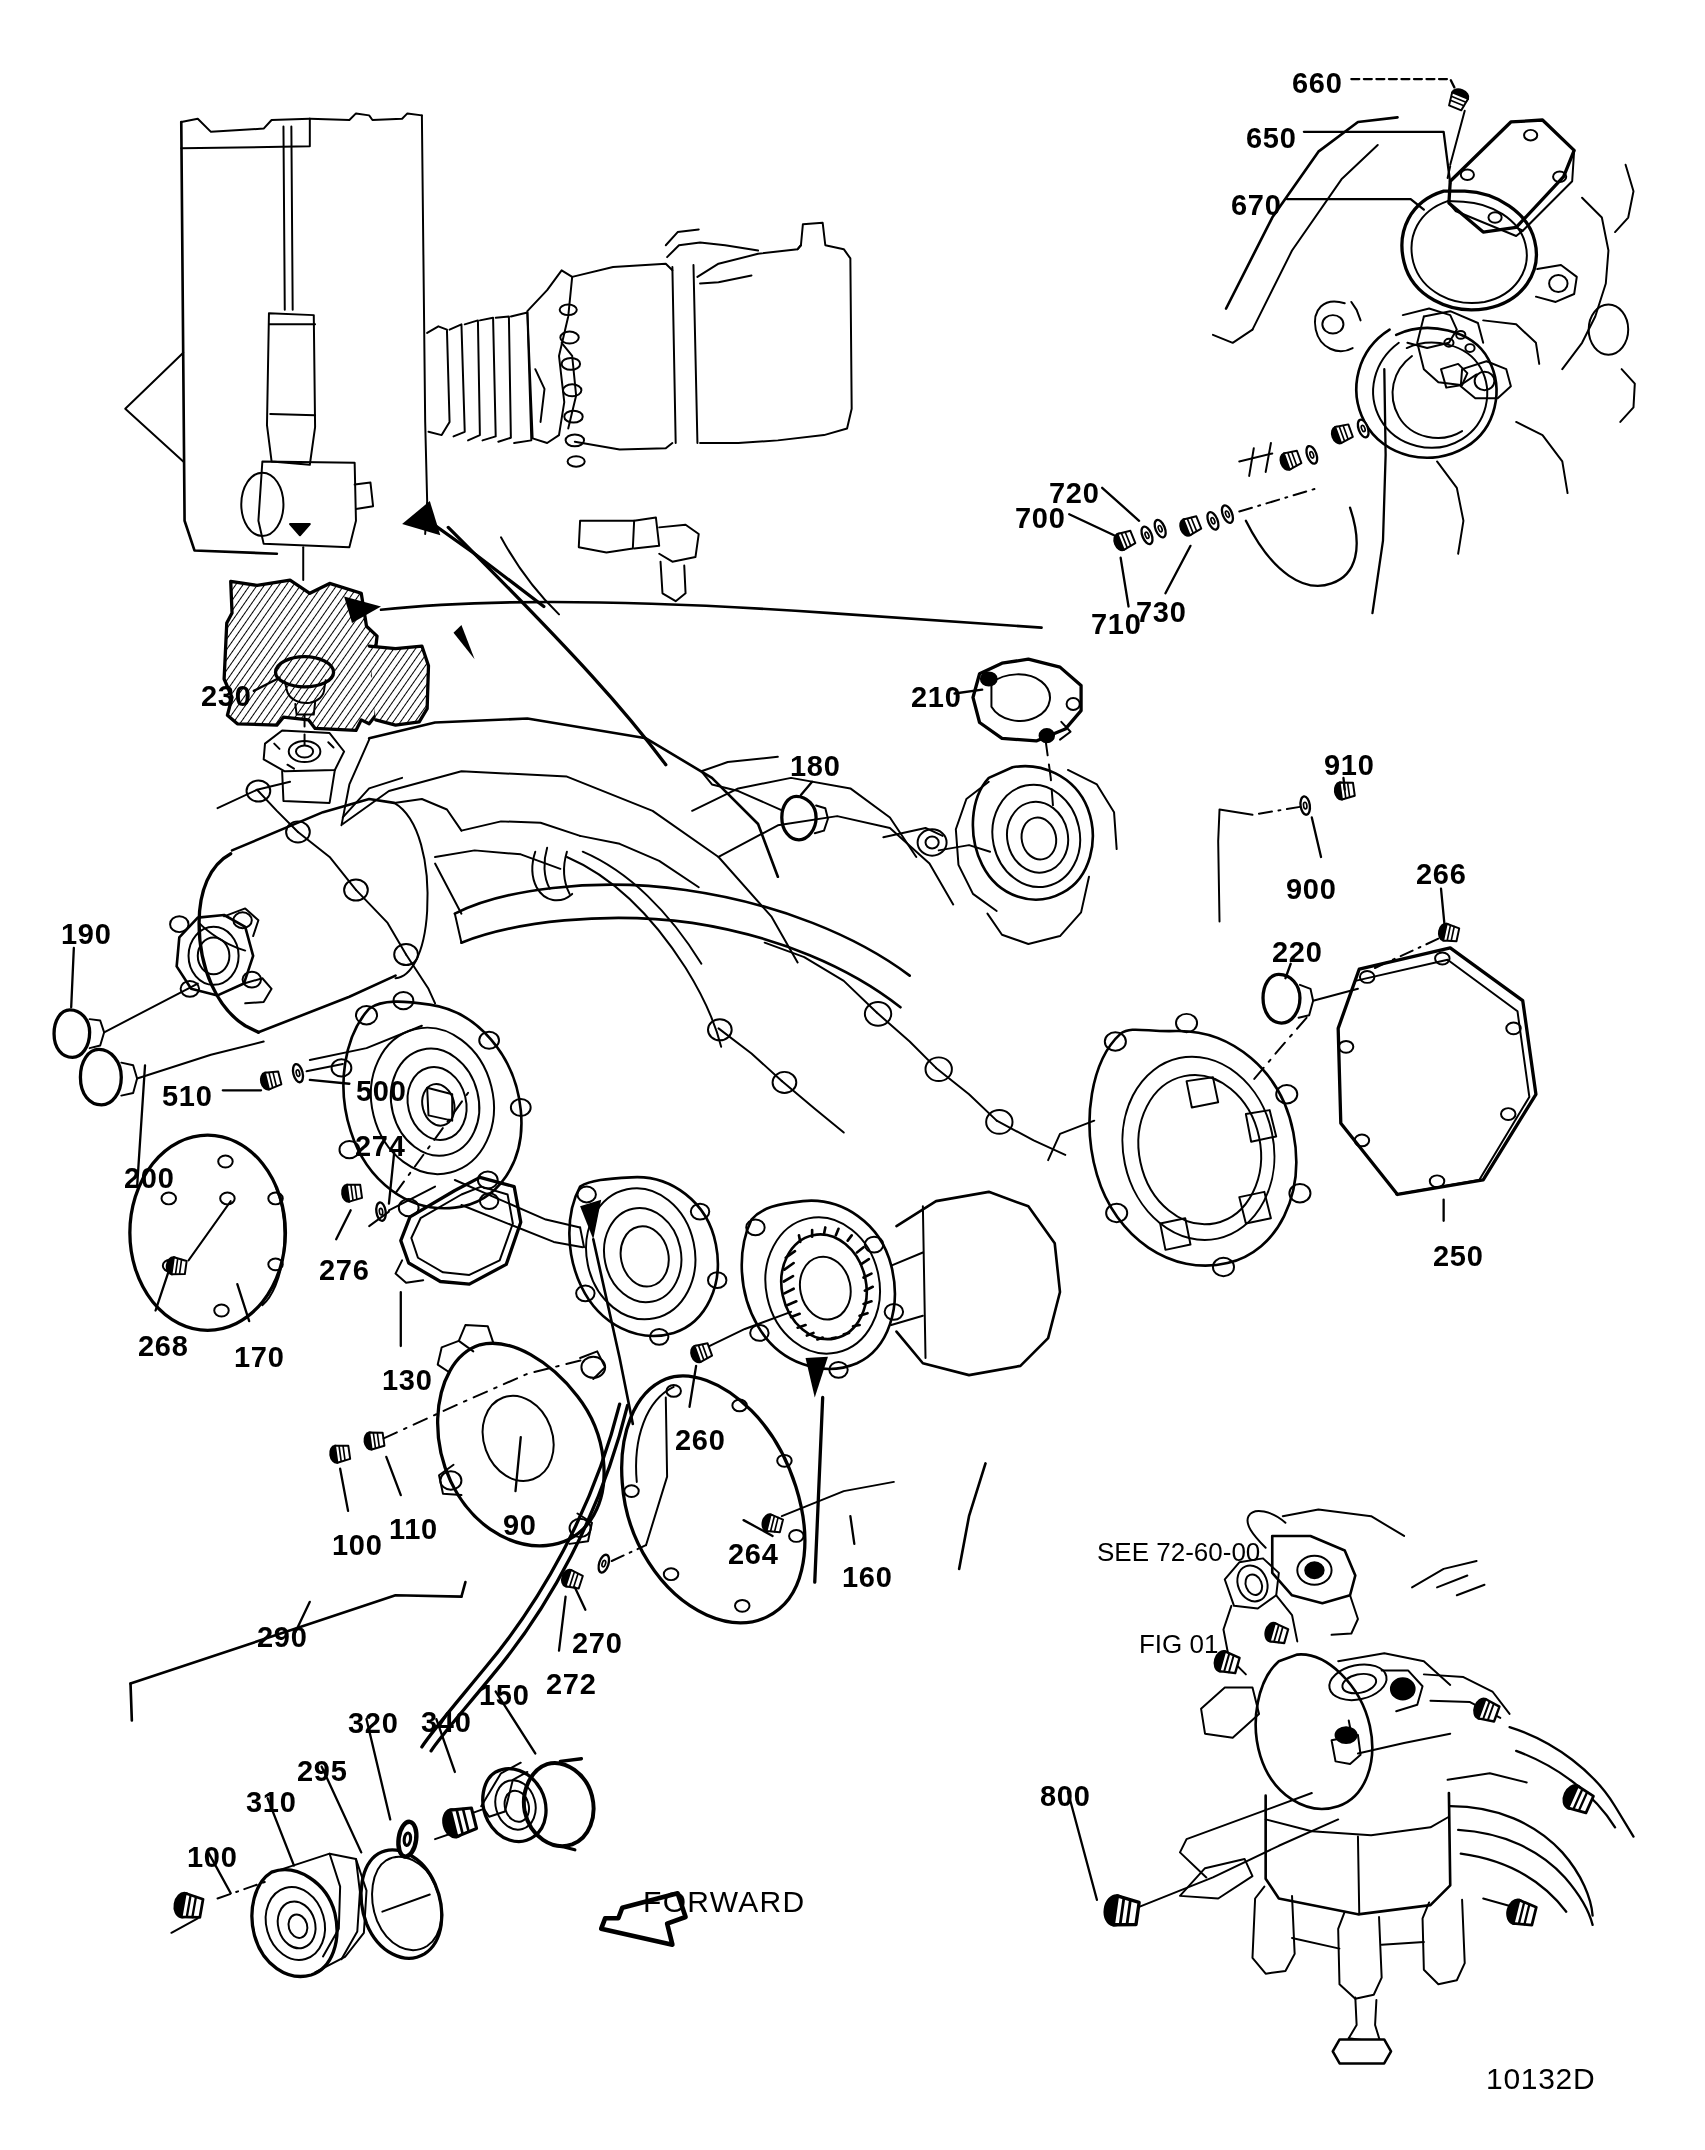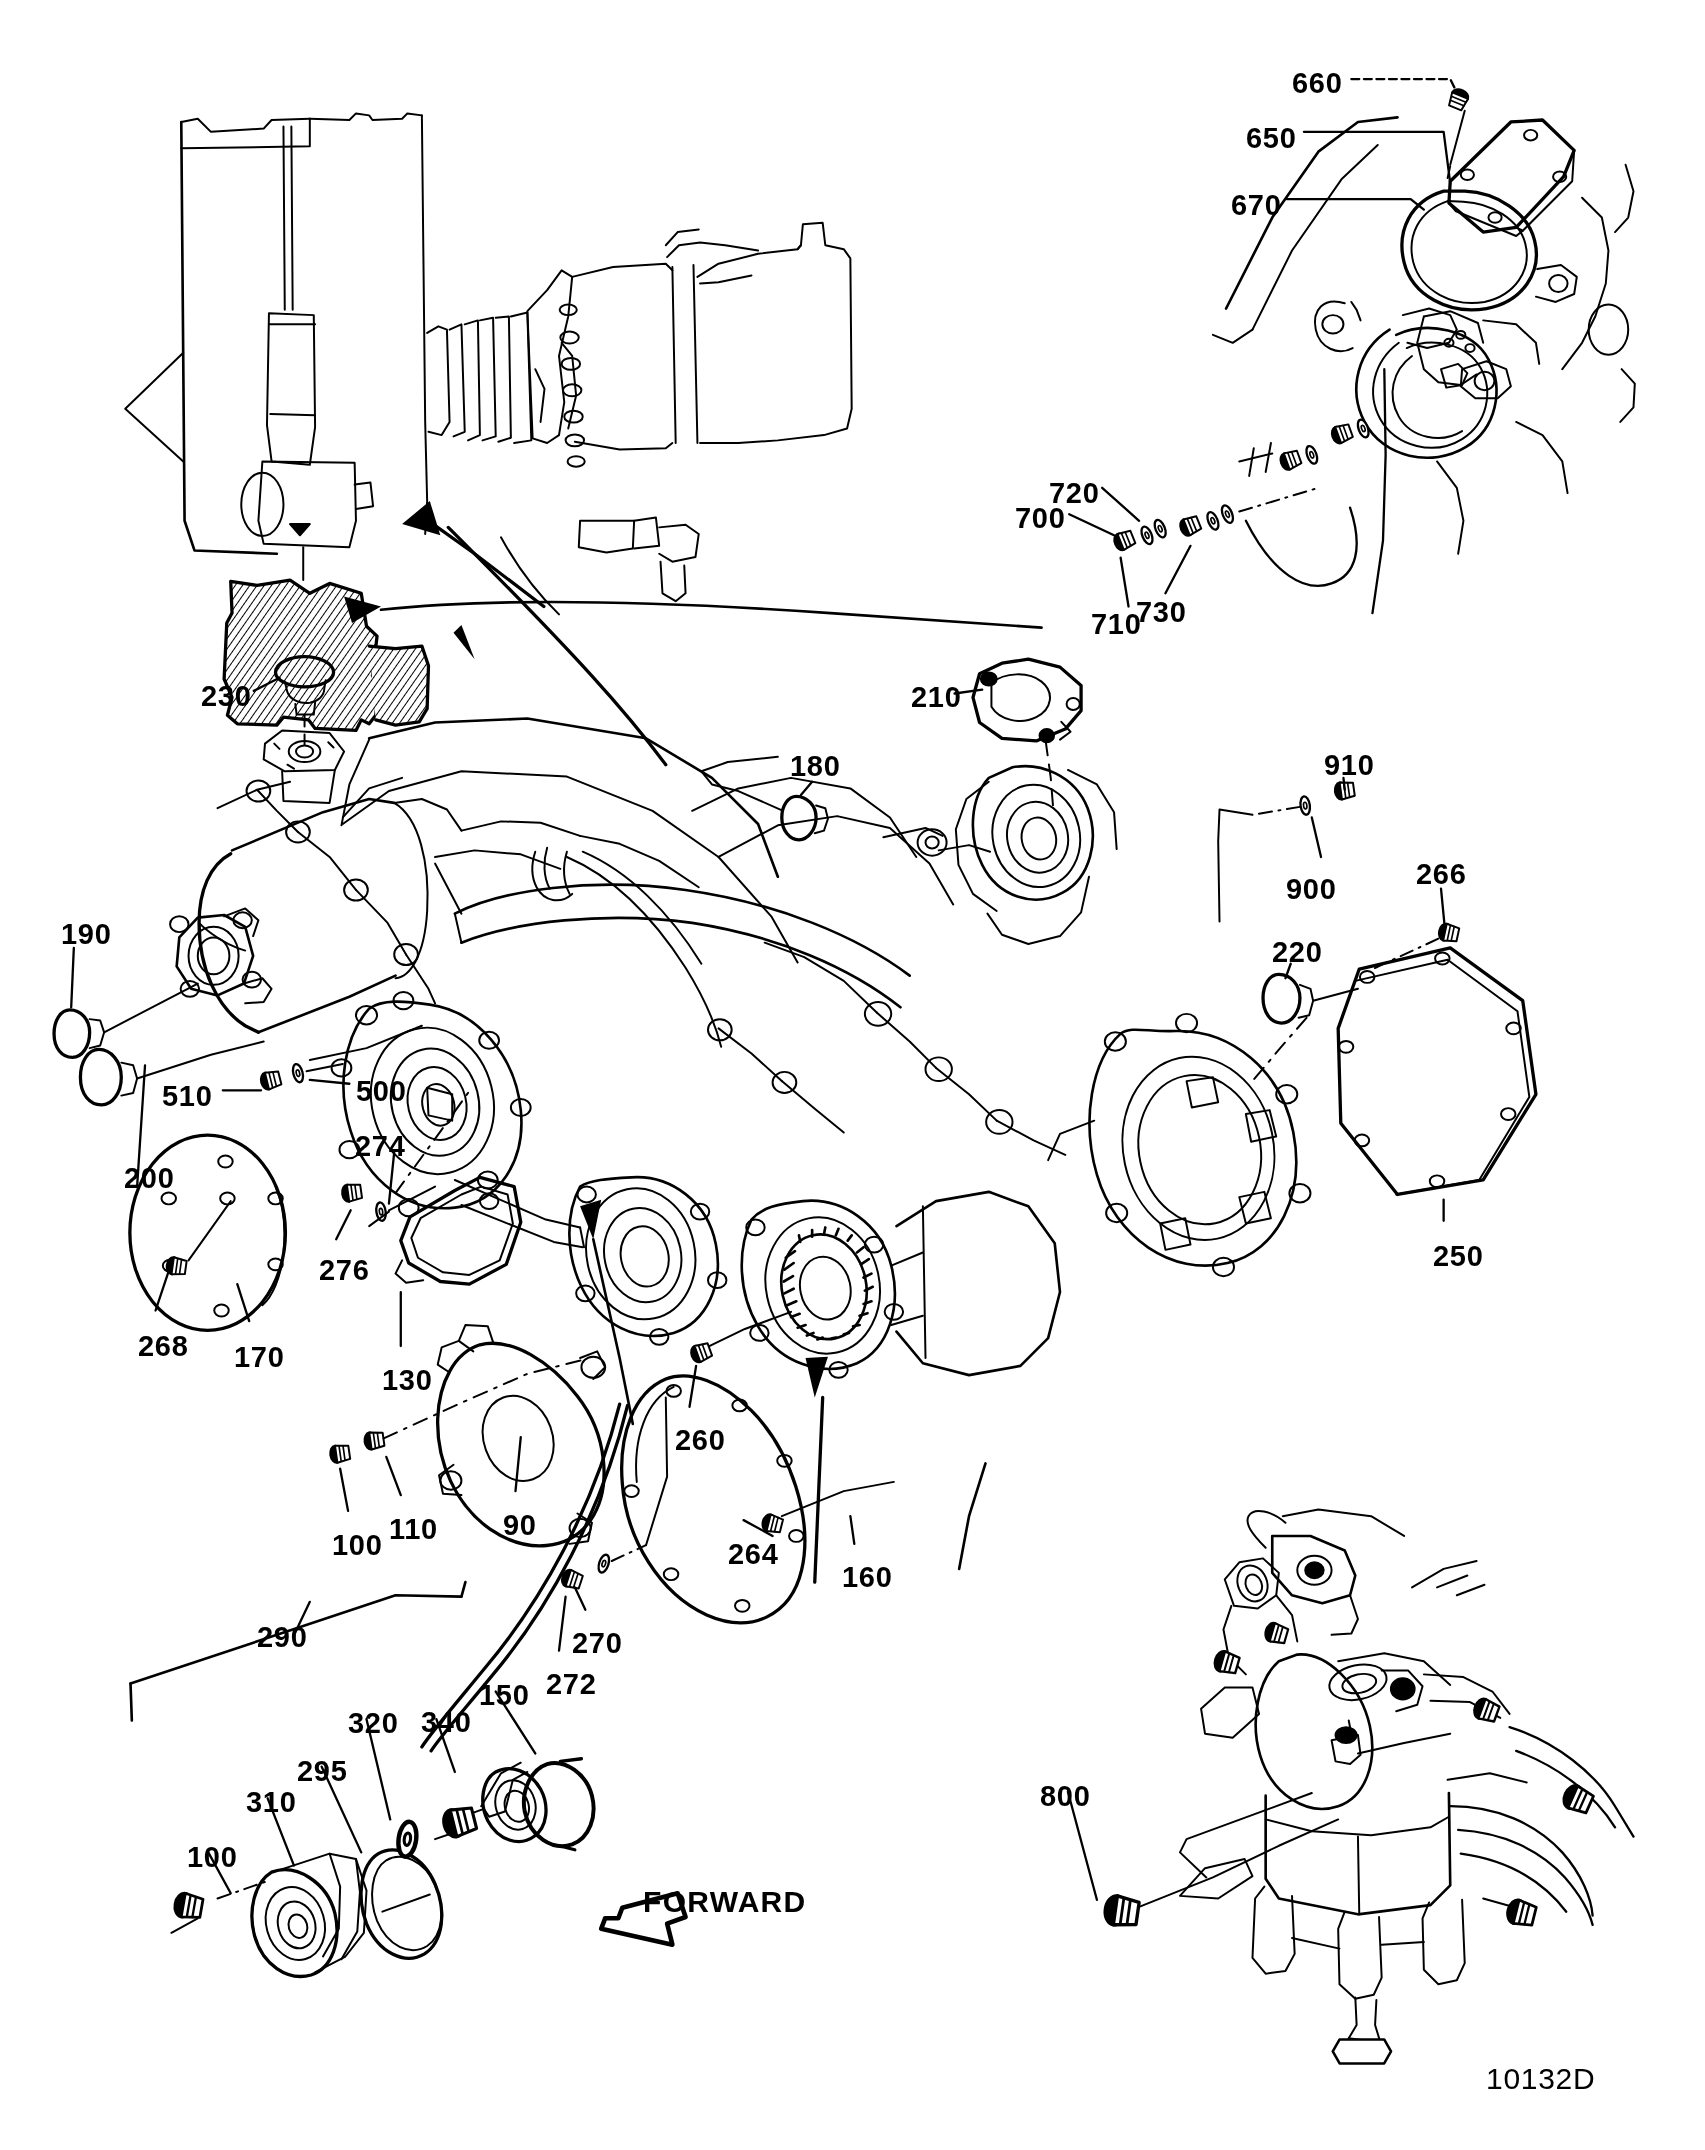--- a/index.html
+++ b/index.html
@@ -50,21 +50,21 @@
     font-size: 26px;
     line-height: 1.18;
     color: #000000;
     white-space: pre;
     text-align: center;
     pointer-events: auto;
   }
   .dirlabel {
     position: absolute;
     font-family: "Liberation Sans", sans-serif;
-    font-weight: 700;
+    font-weight: 400;
     font-size: 30px;
     letter-spacing: 1.3px;
     color: #000;
     white-space: nowrap;
     pointer-events: auto;
   }
   .sheetcode {
     position: absolute;
     font-family: "Liberation Sans", sans-serif;
     font-weight: 400;
@@ -809,20 +809,24 @@
     <div class="callout" style="left:546px;top:1670px">272</div>
     <div class="callout" style="left:257px;top:1623px">290</div>
     <div class="callout" style="left:479px;top:1681px">150</div>
     <div class="callout" style="left:348px;top:1709px">320</div>
     <div class="callout" style="left:421px;top:1708px">340</div>
     <div class="callout" style="left:297px;top:1757px">295</div>
     <div class="callout" style="left:246px;top:1788px">310</div>
     <div class="callout" style="left:187px;top:1843px">100</div>
     <div class="callout" style="left:1040px;top:1782px">800</div>
 
+    <div class="note" style="left:1097px;top:1476px">
+      <div>SEE 72-60-00</div>
+      <div>FIG 01</div>
+    </div>
 
     <div class="dirlabel" style="left:643px;top:1885px">FORWARD</div>
 
     <div class="sheetcode" style="left:1486px;top:2062px">10132D</div>
 
   </div>
 </div>
 
 
 </body></html>

